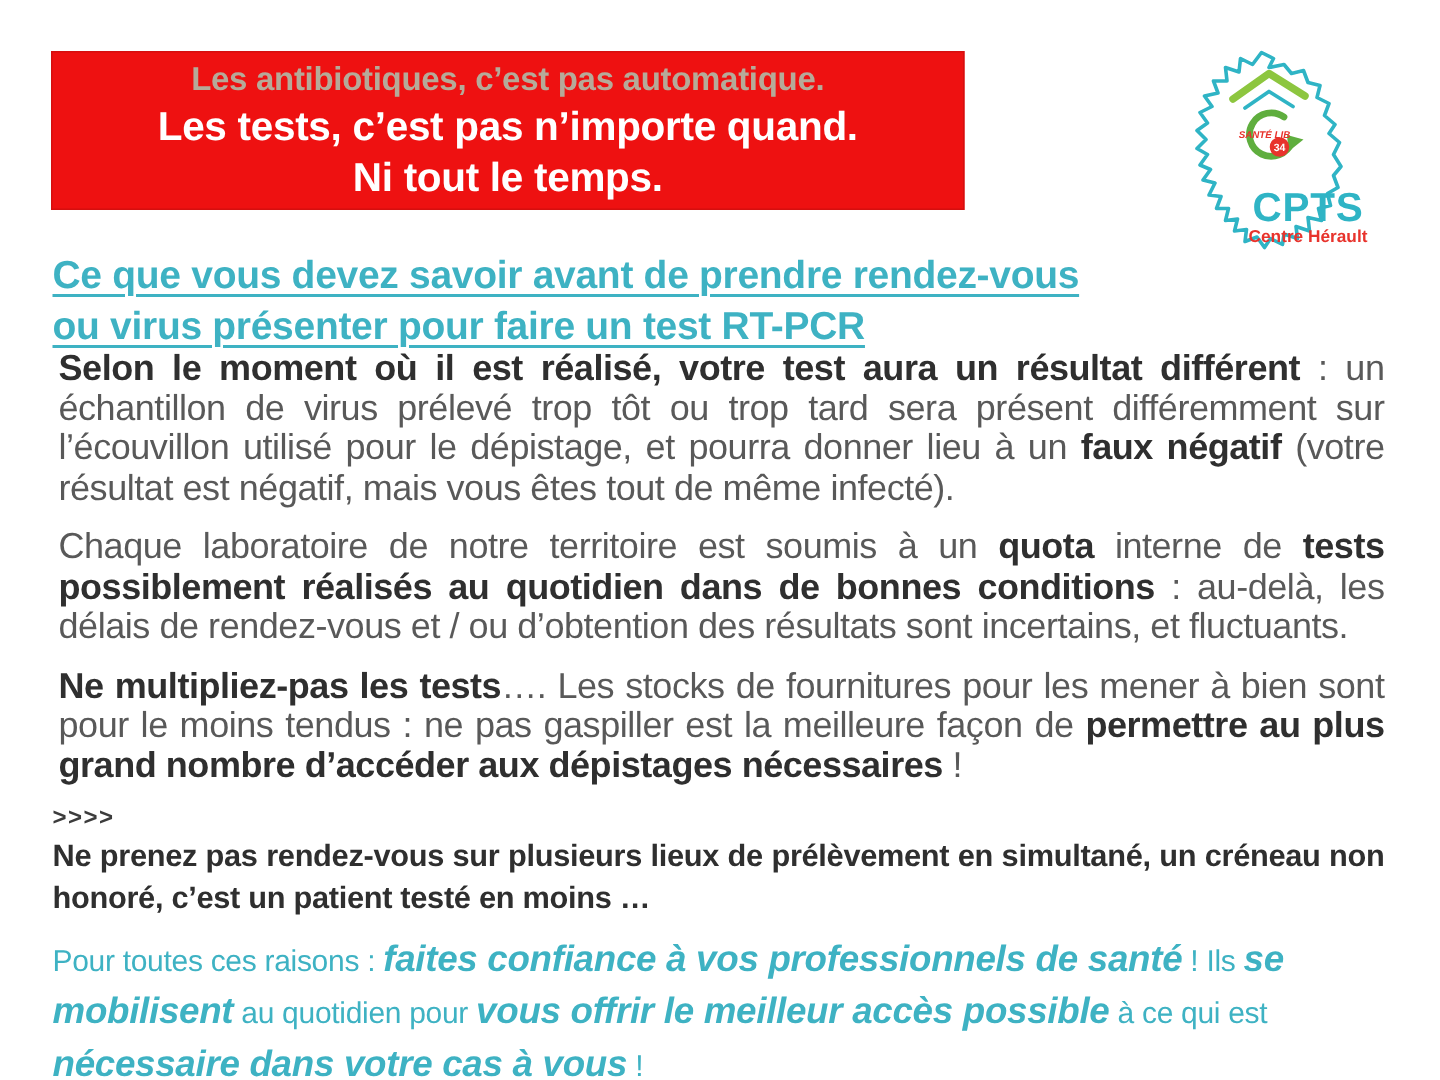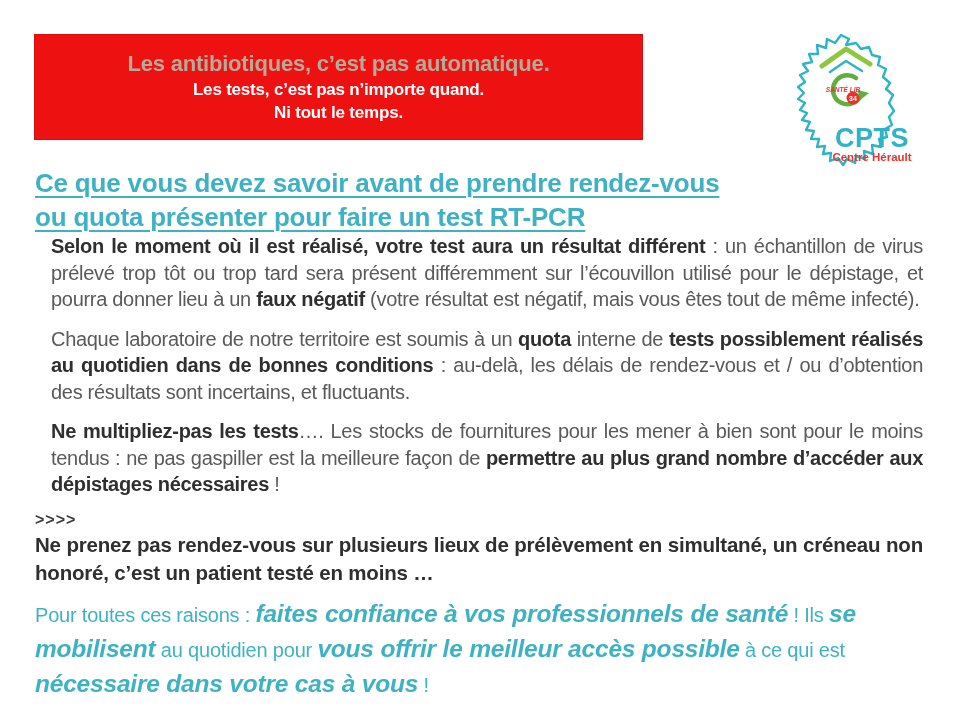--- a/index.html
+++ b/index.html
@@ -10,38 +10,38 @@
   .page{position:absolute;inset:0;background:#ffffff;}
 
   
   .banner{
     position:absolute;left:34px;top:34px;width:609px;height:106px;
     background:#ee1111;border:1px solid #d50f0f;box-sizing:border-box;
     display:flex;flex-direction:column;justify-content:center;align-items:center;
     text-align:center;gap:3px;
   }
   .banner .l1{font-weight:bold;font-size:22px;color:#b6aa99;letter-spacing:-0.2px;}
-  .banner .l2,.banner .l3{font-weight:bold;font-size:17px;color:#ffffff;letter-spacing:-0.2px;}
+  .banner .l2,.banner .l3{font-weight:bold;font-size:27px;color:#ffffff;letter-spacing:-0.2px;}
 
   
   .logo{position:absolute;left:786px;top:27px;width:126px;height:141px;}
   .logo svg{display:block;}
 
   
   .heading{
     position:absolute;left:35px;top:166px;width:888px;margin:0;
     font-size:26px;line-height:34px;font-weight:bold;color:#3eb2c3;
     text-decoration:underline;text-decoration-thickness:2px;text-underline-offset:4px;
     letter-spacing:-0.2px;
   }
 
   
   .content{position:absolute;left:35px;top:233px;width:888px;}
   p.body{
-    margin:0 0 13px 16px;font-size:20px;line-height:26.5px;color:#595959;
+    margin:0 0 13px 4px;font-size:24px;line-height:26.5px;color:#595959;
     text-align:justify;letter-spacing:-0.3px;
   }
   p.body .b{color:#2f2f2f;font-weight:bold;}
   p.arrows{margin:0 0 2px 0;font-size:16px;color:#3c3c3c;font-weight:bold;letter-spacing:1px;}
   p.shout{
     margin:0 0 10px 0;font-size:20.5px;line-height:28px;color:#2f2f2f;font-weight:bold;
     text-align:justify;letter-spacing:-0.2px;
   }
   p.teal{
     margin:2px 0 0 0;font-size:20px;line-height:33px;color:#3eb2c3;
@@ -70,21 +70,21 @@
       <text x="57" y="65" text-anchor="middle" font-size="6.5" font-weight="bold" font-style="italic" fill="#e8332c" font-family="Liberation Sans, sans-serif">SANTÉ LIB</text>
       <circle cx="67" cy="71" r="6.5" fill="#e8332c"></circle>
       <text x="67" y="73.5" text-anchor="middle" font-size="7" font-weight="bold" fill="#ffffff" font-family="Liberation Sans, sans-serif">34</text>
       <text x="86" y="120" text-anchor="middle" font-size="27" font-weight="bold" letter-spacing="0.5" fill="#2fb4c5" font-family="Liberation Sans, sans-serif">CPTS</text>
       <text x="86" y="134" text-anchor="middle" font-size="11.5" font-weight="bold" fill="#e8332c" font-family="Liberation Sans, sans-serif">Centre Hérault</text>
     </svg>
   </div>
 
   <h1 class="heading">
     <span>Ce que vous devez savoir avant de prendre rendez-vous</span><br>
-    <span>ou quota présenter pour faire un test RT-PCR</span>
+    <span>ou virus présenter pour faire un test RT-PCR</span>
   </h1>
 
   <div class="content">
     <p class="body"><span class="b">Selon le moment où il est réalisé, votre test aura un résultat différent</span><span> : un échantillon de virus prélevé trop tôt ou trop tard sera présent différemment sur l’écouvillon utilisé pour le dépistage, et pourra donner lieu à un </span><span class="b">faux négatif</span><span> (votre résultat est négatif, mais vous êtes tout de même infecté).</span></p>
     <p class="body"><span>Chaque laboratoire de notre territoire est soumis à un </span><span class="b">quota</span><span> interne de </span><span class="b">tests possiblement réalisés au quotidien dans de bonnes conditions</span><span> : au-delà, les délais de rendez-vous et / ou d’obtention des résultats sont incertains, et fluctuants.</span></p>
     <p class="body"><span class="b">Ne multipliez-pas les tests</span><span>…. Les stocks de fournitures pour les mener à bien sont pour le moins tendus : ne pas gaspiller est la meilleure façon de </span><span class="b">permettre au plus grand nombre d’accéder aux dépistages nécessaires</span><span> !</span></p>
     <p class="arrows">&gt;&gt;&gt;&gt;</p>
     <p class="shout"><span class="b">Ne prenez pas rendez-vous sur plusieurs lieux de prélèvement en simultané, un créneau non honoré, c’est un patient testé en moins …</span></p>
     <p class="teal"><span>Pour toutes ces raisons : </span><span class="b">faites confiance à vos professionnels de santé</span><span> ! Ils </span><span class="b">se mobilisent</span><span> au quotidien pour </span><span class="b">vous offrir le meilleur accès possible</span><span> à ce qui est </span><span class="b">nécessaire dans votre cas à vous</span><span> !</span></p>
   </div>

